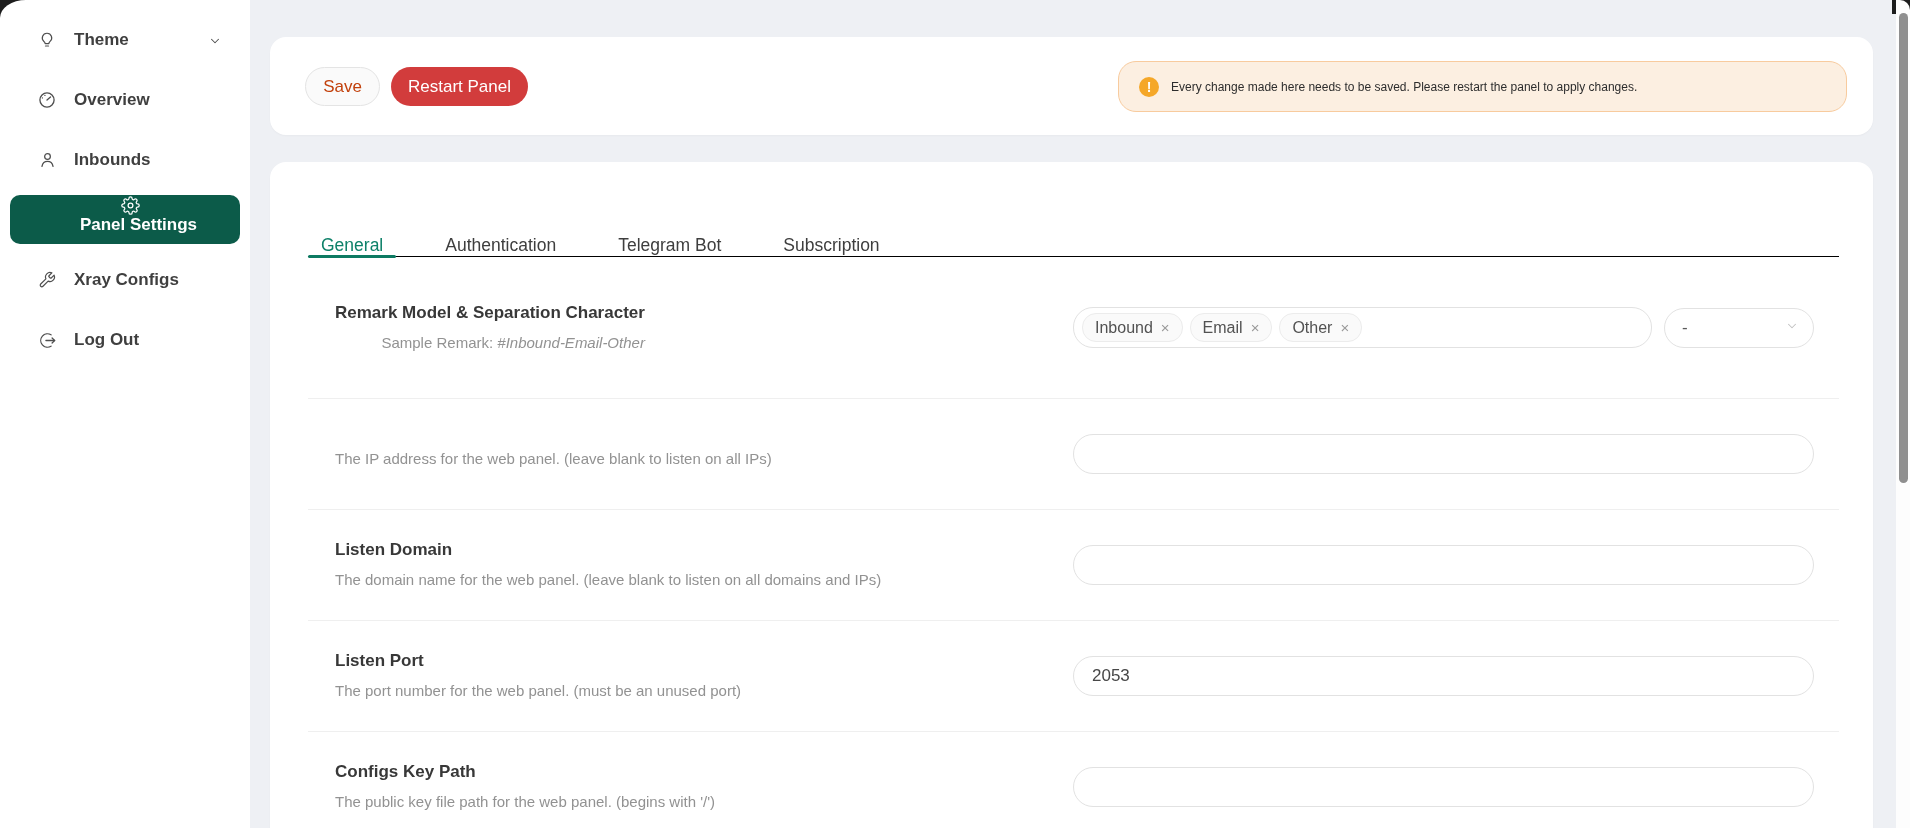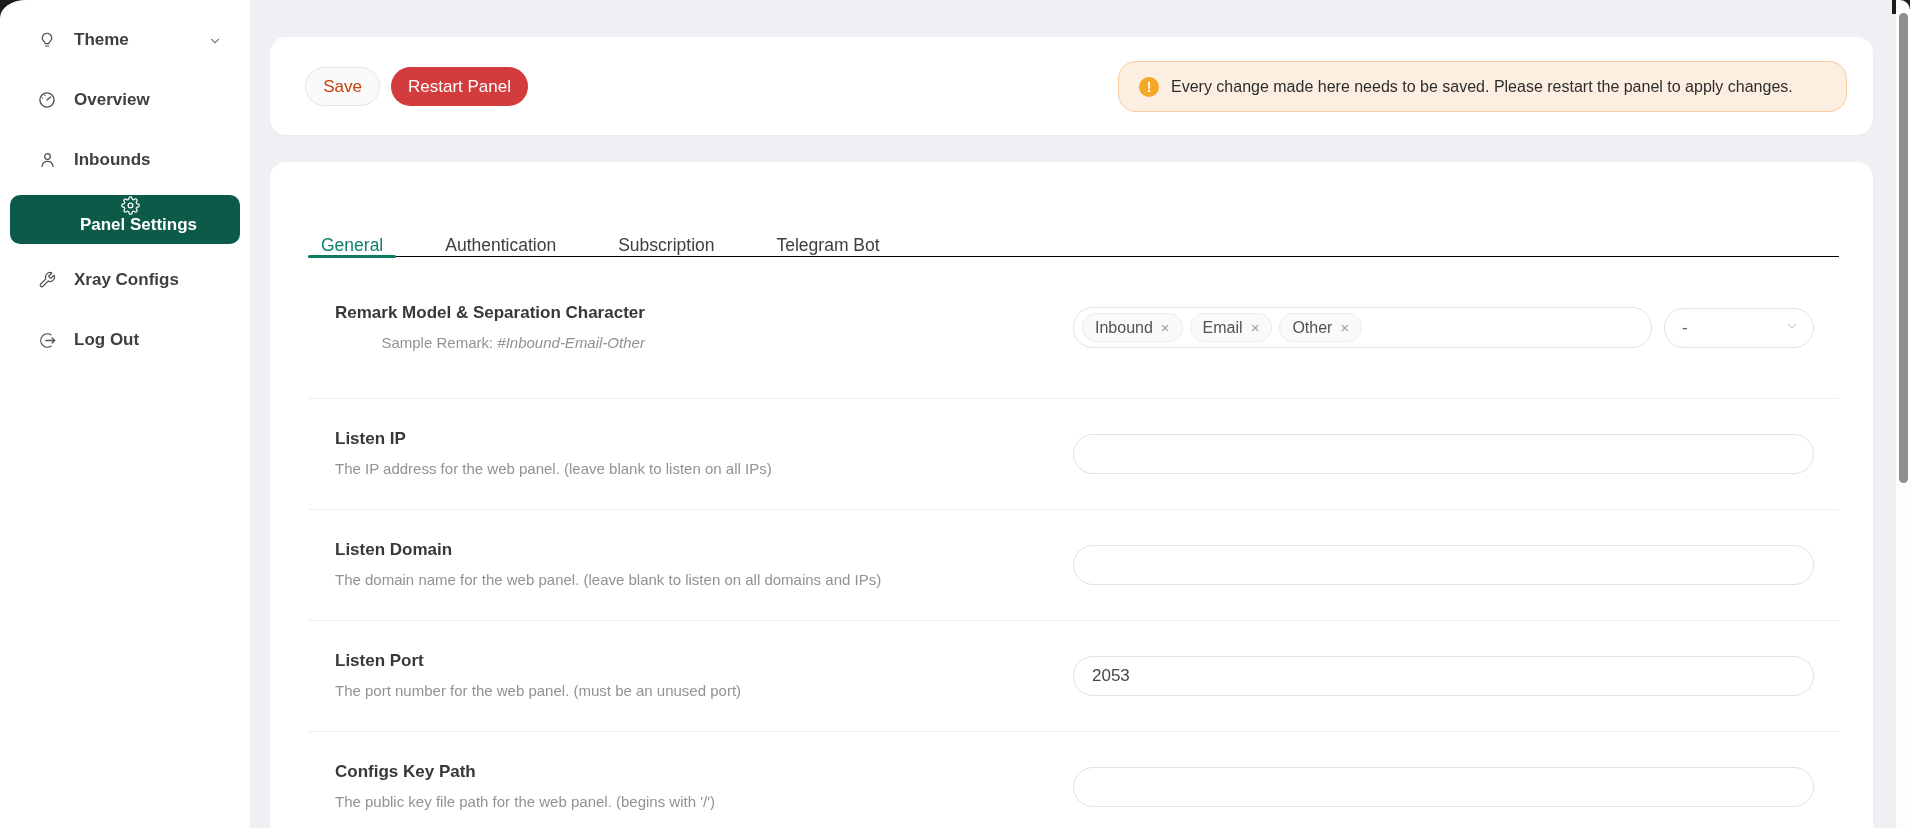--- a/index.html
+++ b/index.html
@@ -48,21 +48,21 @@
   .btn-restart{left:121px; width:137px; background:var(--danger); color:#ffffff;}
   .alert{
     position:absolute; right:26px; top:24px; width:729px; height:51px;
     background:var(--alert-bg); border:1px solid var(--alert-border); border-radius:18px;
     display:flex; align-items:center; padding:0 20px;
   }
   .alert-icon{
     width:20px; height:20px; border-radius:50%; background:var(--alert-icon); flex:0 0 20px;
     color:#fff; font-weight:700; font-size:14px; display:flex; align-items:center; justify-content:center; margin-right:12px;
   }
-  .alert-text{font-size:16px; color:#2d2d2d; white-space:nowrap;}
+  .alert-text{font-size:12px; color:#2d2d2d; white-space:nowrap;}
 
   
   .main-card{
     position:absolute; left:270px; top:162px; width:1603px; height:700px;
     background:var(--card-bg); border-radius:16px 16px 0 0; box-shadow:0 1px 2px rgba(0,0,0,.03);
   }
   .tabs{
     position:absolute; left:38px; right:34px; top:0; height:95px;
     display:flex; align-items:flex-end; padding-top:20px; border-bottom:1px solid #000000;
   }
@@ -190,22 +190,22 @@
   <div class="alert">
     <span class="alert-icon">!</span>
     <span class="alert-text">Every change made here needs to be saved. Please restart the panel to apply changes.</span>
   </div>
 </section>
 
 <section class="main-card">
   <div class="tabs">
     <div class="tab active">General</div>
     <div class="tab">Authentication</div>
+    <div class="tab">Telegram Bot</div>
     <div class="tab">Subscription</div>
-    <div class="tab">Telegram Bot</div>
   </div>
 
   <div class="form">
 
     <div class="row first">
       <div class="label-block">
         <div class="row-title">Remark Model &amp; Separation Character</div>
         <div class="row-desc"><span>Sample Remark: </span><span class="italic">#Inbound-Email-Other</span></div>
       </div>
       <div class="control">
@@ -227,21 +227,20 @@
           <span>-</span>
           <span><svg width="14" height="14" viewBox="0 0 24 24">
                 <path d="M6 9l6 6 6-6"></path>
               </svg></span>
         </div>
       </div>
     </div>
 
     <div class="row">
       <div class="label-block">
-        <div class="row-title">Listen IP</div>
         <div class="row-desc">The IP address for the web panel. (leave blank to listen on all IPs)</div>
       </div>
       <div class="control">
         <input class="text-input" type="text" value="" style="">
       </div>
     </div>
 
     <div class="row">
       <div class="label-block">
         <div class="row-title">Listen Domain</div>

